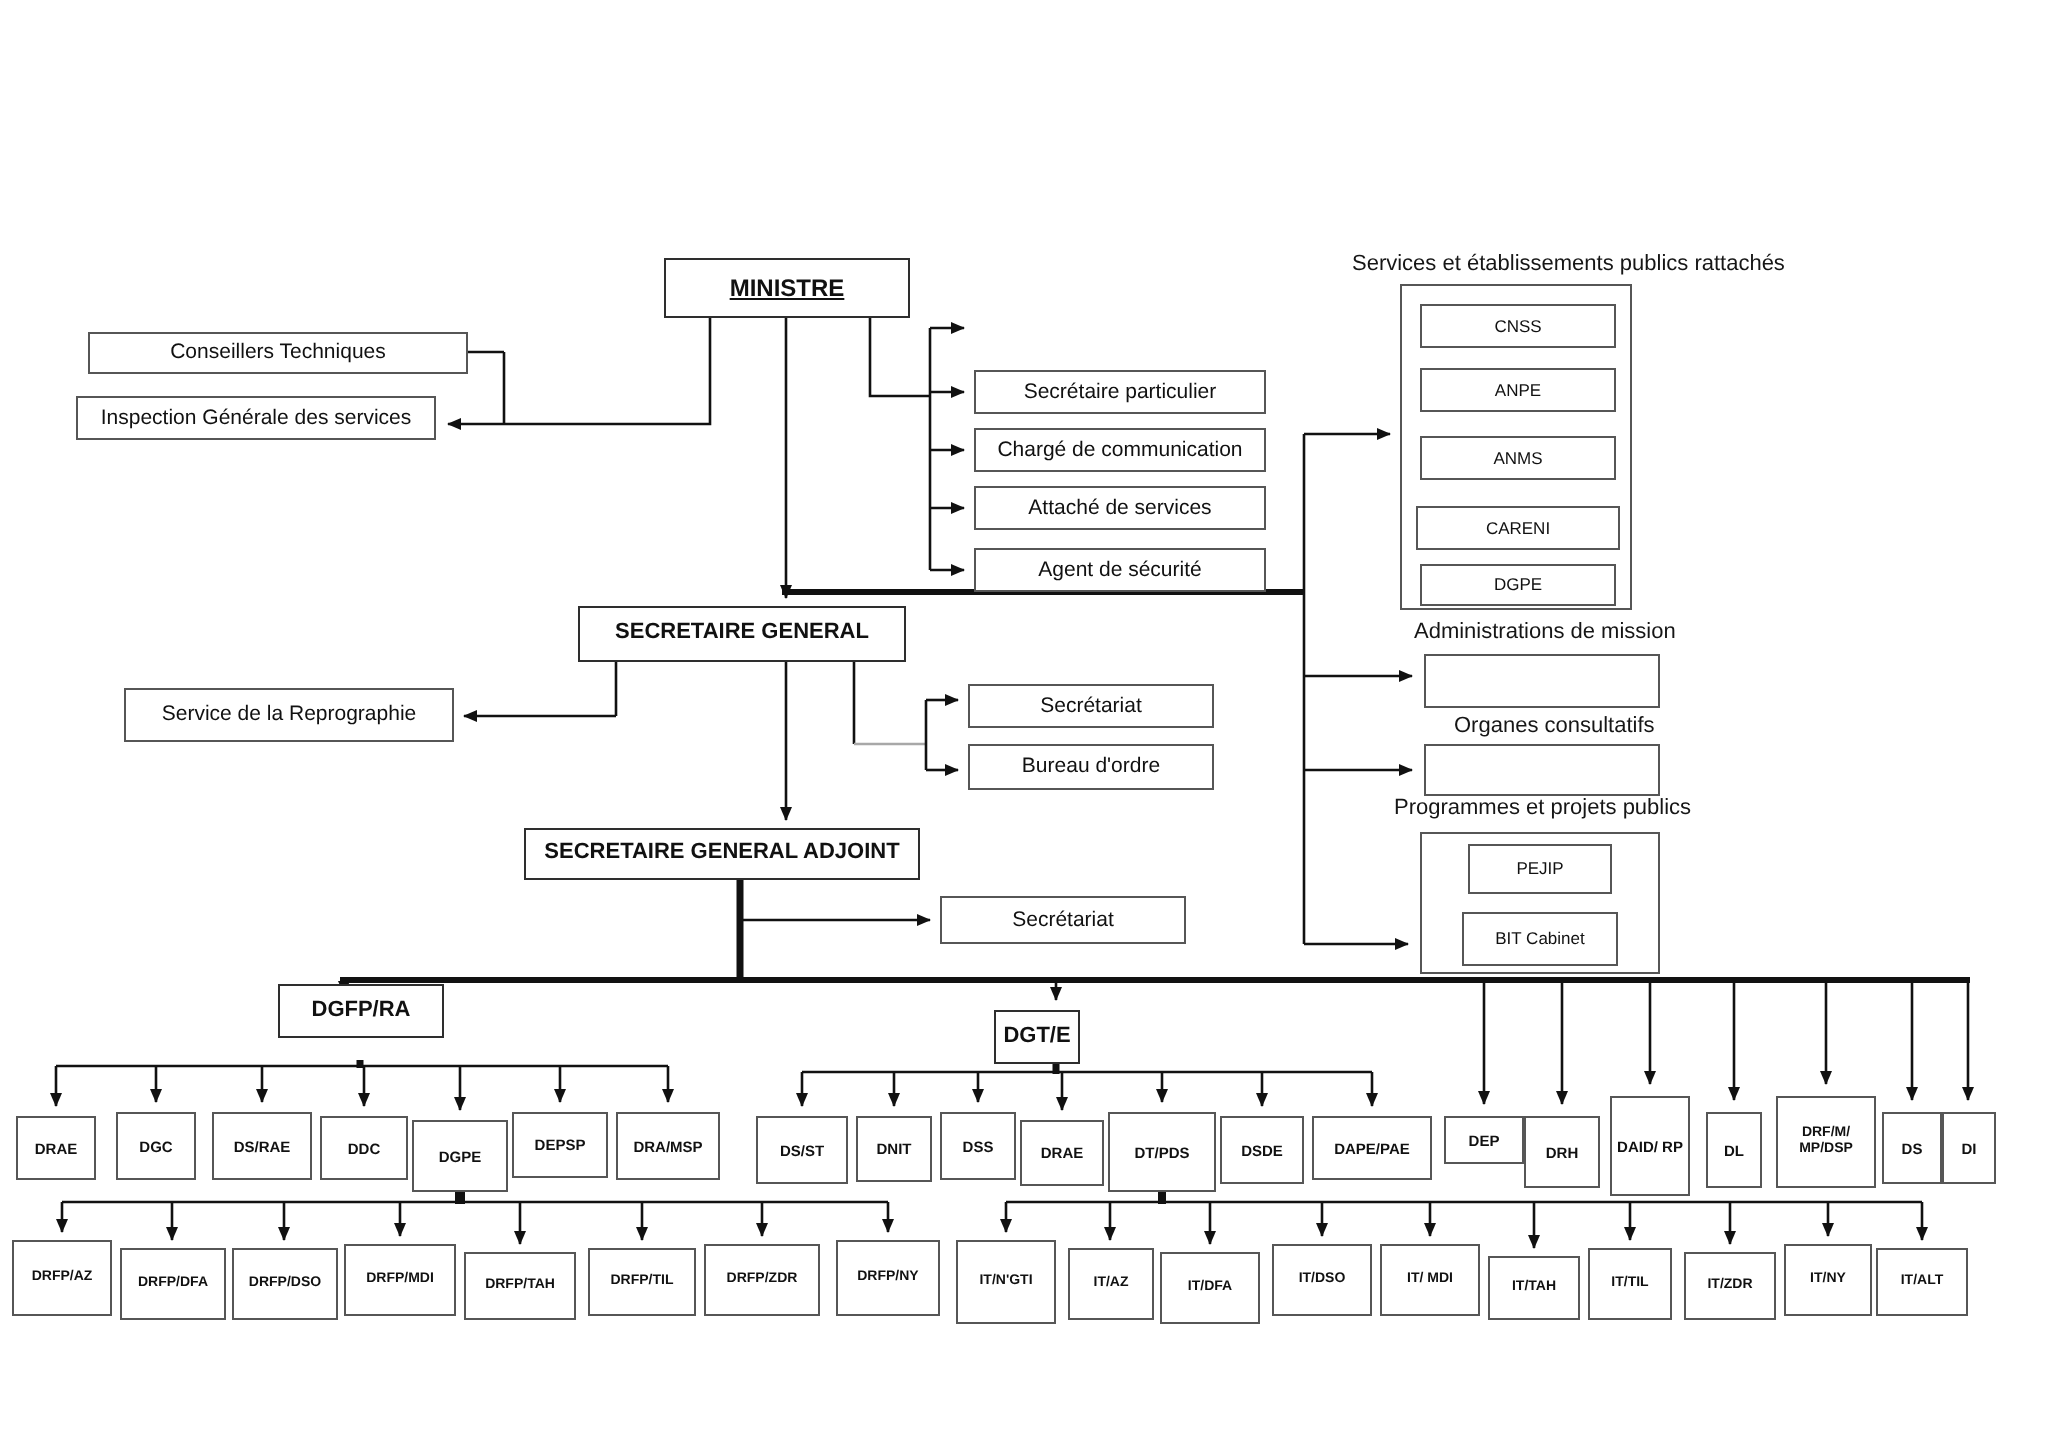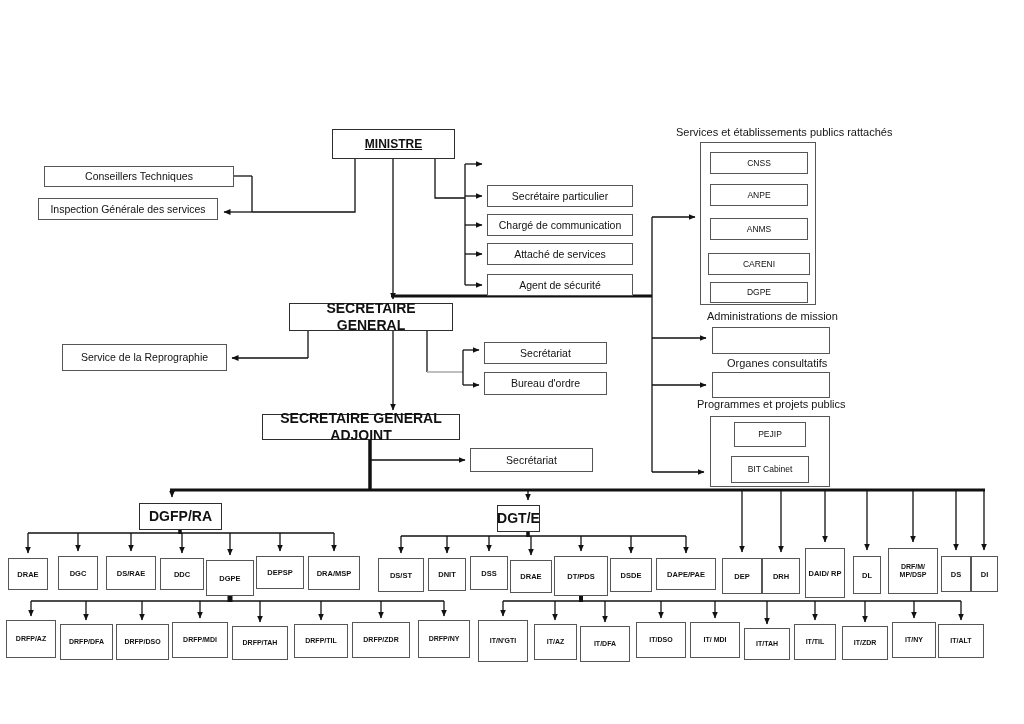--- a/index.html
+++ b/index.html
@@ -5,21 +5,21 @@
   html,body { margin:0; padding:0; background:#fff; }
   .canvas { position:relative; width:1024px; height:724px; background:#fff;
             font-family:"Liberation Sans", sans-serif; overflow:hidden; color:#111; }
   .title { position:absolute; top:90px; left:50%; transform:translateX(-50%);
            font-size:15.5px; font-weight:bold; white-space:nowrap; color:#0d0d0d; }
   .wires { position:absolute; left:0; top:0; }
   .bx { position:absolute; box-sizing:border-box; background:#fff; border:1px solid #565656;
         display:flex; align-items:center; justify-content:center; text-align:center;
         line-height:1.2; padding:1px 2px; }
   .r   { font-size:10.5px; }
-  .hdr { font-size:14px; font-weight:bold; border-color:#2e2e2e; }
+  .hdr { font-size:11px; font-weight:bold; border-color:#2e2e2e; }
   .u   { text-decoration:underline; font-size:12px; }
   .ac  { font-size:7.5px; font-weight:bold; }
   .ac2 { font-size:7px; font-weight:bold; }
   .acm { font-size:8.5px; font-weight:normal; }
   .cont { position:absolute; box-sizing:border-box; border:1px solid #565656; background:#fff; }
   .lbl { position:absolute; font-size:11px; white-space:nowrap; color:#161616; }
 </style>
 </head>
 <body>
 
@@ -153,40 +153,40 @@
   <div class="bx acm" style="left:734px;top:422px;width:72px;height:25px">PEJIP</div>
   <div class="bx acm" style="left:731px;top:456px;width:78px;height:27px">BIT Cabinet</div>
 
   <div class="bx hdr" style="left:289px;top:303px;width:164px;height:28px">SECRETAIRE GENERAL</div>
   <div class="bx r" style="left:62px;top:344px;width:165px;height:27px">Service de la Reprographie</div>
   <div class="bx r" style="left:484px;top:342px;width:123px;height:22px">Secrétariat</div>
   <div class="bx r" style="left:484px;top:372px;width:123px;height:23px">Bureau d'ordre</div>
   <div class="bx hdr" style="left:262px;top:414px;width:198px;height:26px">SECRETAIRE GENERAL ADJOINT</div>
   <div class="bx r" style="left:470px;top:448px;width:123px;height:24px">Secrétariat</div>
 
-  <div class="bx hdr" style="left:139px;top:503px;width:83px;height:27px">DGFP/RA</div>
+  <div class="bx hdr" style="left:139px;top:492px;width:83px;height:27px">DGFP/RA</div>
   <div class="bx hdr" style="left:497px;top:505px;width:43px;height:27px">DGT/E</div>
 
   <div class="bx ac" style="left:8px;top:558px;width:40px;height:32px">DRAE</div>
   <div class="bx ac" style="left:58px;top:556px;width:40px;height:34px">DGC</div>
   <div class="bx ac" style="left:106px;top:556px;width:50px;height:34px">DS/RAE</div>
   <div class="bx ac" style="left:160px;top:558px;width:44px;height:32px">DDC</div>
   <div class="bx ac" style="left:206px;top:560px;width:48px;height:36px">DGPE</div>
   <div class="bx ac" style="left:256px;top:556px;width:48px;height:33px">DEPSP</div>
   <div class="bx ac" style="left:308px;top:556px;width:52px;height:34px">DRA/MSP</div>
 
   <div class="bx ac" style="left:378px;top:558px;width:46px;height:34px">DS/ST</div>
   <div class="bx ac" style="left:428px;top:558px;width:38px;height:33px">DNIT</div>
   <div class="bx ac" style="left:470px;top:556px;width:38px;height:34px">DSS</div>
   <div class="bx ac" style="left:510px;top:560px;width:42px;height:33px">DRAE</div>
   <div class="bx ac" style="left:554px;top:556px;width:54px;height:40px">DT/PDS</div>
   <div class="bx ac" style="left:610px;top:558px;width:42px;height:34px">DSDE</div>
   <div class="bx ac" style="left:656px;top:558px;width:60px;height:32px">DAPE/PAE</div>
 
-  <div class="bx ac" style="left:722px;top:558px;width:40px;height:36px">DEP</div>
+  <div class="bx ac" style="left:722px;top:558px;width:40px;height:24px">DEP</div>
   <div class="bx ac" style="left:762px;top:558px;width:38px;height:36px">DRH</div>
   <div class="bx ac" style="left:805px;top:548px;width:40px;height:50px">DAID/ RP</div>
   <div class="bx ac" style="left:853px;top:556px;width:28px;height:38px">DL</div>
   <div class="bx ac2" style="left:888px;top:548px;width:50px;height:46px">DRF/M/ MP/DSP</div>
   <div class="bx ac" style="left:941px;top:556px;width:30px;height:36px">DS</div>
   <div class="bx ac" style="left:971px;top:556px;width:27px;height:36px">DI</div>
 
   <div class="bx ac2" style="left:6px;top:620px;width:50px;height:38px">DRFP/AZ</div>
   <div class="bx ac2" style="left:60px;top:624px;width:53px;height:36px">DRFP/DFA</div>
   <div class="bx ac2" style="left:116px;top:624px;width:53px;height:36px">DRFP/DSO</div>

